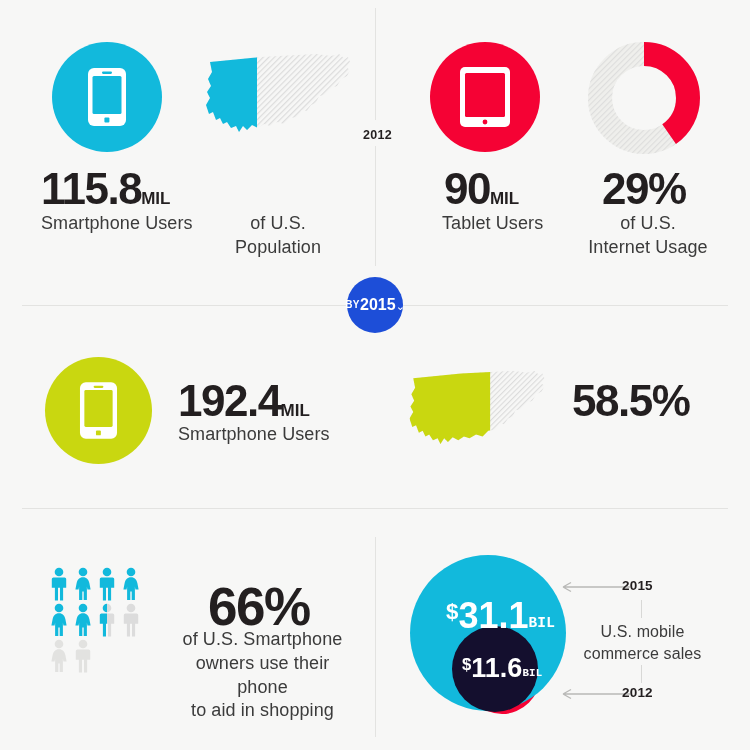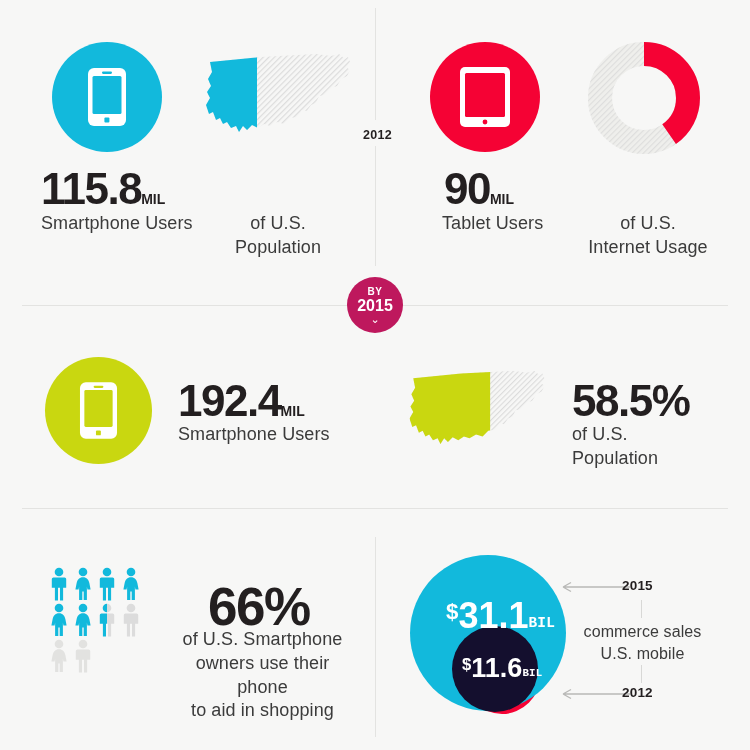--- a/index.html
+++ b/index.html
@@ -26,21 +26,21 @@
   .big-num {
     font-weight: bold;
     font-size: 44px;
     letter-spacing: -1.5px;
     color: #231f20;
     line-height: 1;
     white-space: nowrap;
   }
   .unit {
     font-weight: bold;
-    font-size: 14px;
+    font-size: 17px;
     letter-spacing: 0px;
     color: #231f20;
   }
   .caption {
     font-size: 18px;
     color: #3b3b3b;
     line-height: 1.32;
     letter-spacing: 0.1px;
   }
   .center { text-align: center; }
@@ -63,24 +63,24 @@
     background: #f7f7f6;
     padding: 4px 6px;
     letter-spacing: 0.3px;
   }
 
   
   .badge {
     width: 56px;
     height: 56px;
     border-radius: 50%;
-    background: #be185d;
+    background: #1d4ed8;
     color: #ffffff;
     display: flex;
-    flex-direction: column;
+    flex-direction: row;
     align-items: center;
     justify-content: center;
     line-height: 1;
   }
   .badge .b-by {
     font-size: 10px;
     font-weight: bold;
     letter-spacing: 0.5px;
     margin-bottom: 1px;
   }
@@ -201,20 +201,21 @@
           <line x1="0" y1="0" x2="0" y2="4" stroke="#dcdcdc" stroke-width="2.3"></line>
         </pattern>
       </defs>
 
       <circle cx="58" cy="58" r="44" fill="none" stroke="url(#hatchB)" stroke-width="24"></circle>
       <circle cx="58" cy="58" r="44" fill="none" stroke="#e2e2e0" stroke-width="24" stroke-opacity="0.28"></circle>
 
       <circle cx="58" cy="58" r="44" fill="none" stroke="#f50234" stroke-width="24" stroke-dasharray="111.3 165.2" transform="rotate(-90 58 58)"></circle>
     </svg>
   </div>
+  <div class="abs big-num" style="left:602px; top:167px;">29%</div>
   <div class="abs caption center" style="left:578px; top:212px; width:140px;">
     <div>of U.S.</div>
     <div>Internet Usage</div>
   </div>
 
   <div class="hrule abs" style="left:22px; top:305px; width:706px;"></div>
   <div class="badge abs" style="left:347px; top:277px;">
     <span class="b-by">BY</span>
     <span class="b-yr">2015</span>
     <span class="b-chev">⌄</span>
@@ -248,21 +249,20 @@
                    L22,70 L18,72 L15,64 L11,66 L8,57 L12,50 L9,44 L13,38 L10,31 L14,24 Z"></path>
         </clipPath>
       </defs>
       <g clip-path="url(#usaClipB)">
         <rect x="0" y="0" width="160" height="100" fill="url(#hatchC)"></rect>
         <rect x="0" y="0" width="94" height="100" fill="#c9d710"></rect>
       </g>
     </svg>
   </div>
   <div class="abs big-num" style="left:572px; top:379px;">58.5%</div>
-  <div class="abs caption" style="left:572px; top:423px;">of U.S. Population</div>
 
   <div class="hrule abs" style="left:22px; top:508px; width:706px;"></div>
 
   <div class="vrule abs" style="left:375px; top:537px; height:200px;"></div>
 
   <div class="people abs" style="left:48px; top:567px;">
 
     <span>
       <svg width="22" height="34" viewBox="0 0 22 34">
           <circle cx="11" cy="5" r="4.3" fill="#12b9dc"></circle>
@@ -368,22 +368,22 @@
   <div class="abs" style="left:562px; top:579px;">
     <svg width="68" height="12" viewBox="0 0 68 12">
         <path d="M1,6 L68,6 M1,6 L9,1.5 M1,6 L9,10.5" stroke="#b9b9b7" stroke-width="1.4" fill="none"></path>
       </svg>
   </div>
   <div class="abs arrow-label" style="left:622px; top:578px;">2015</div>
 
   <div class="abs tick-v" style="left:641px; top:600px;"></div>
 
   <div class="abs caption center" style="left:570px; top:621px; width:145px; font-size:16px; line-height:1.35;">
+    <div>U.S. mobile</div>
     <div>commerce sales</div>
-    <div>U.S. mobile</div>
   </div>
 
   <div class="abs tick-v" style="left:641px; top:665px;"></div>
 
   <div class="abs" style="left:562px; top:686px;">
     <svg width="68" height="12" viewBox="0 0 68 12">
         <path d="M1,6 L68,6 M1,6 L9,1.5 M1,6 L9,10.5" stroke="#b9b9b7" stroke-width="1.4" fill="none"></path>
       </svg>
   </div>
   <div class="abs arrow-label" style="left:622px; top:685px;">2012</div>

